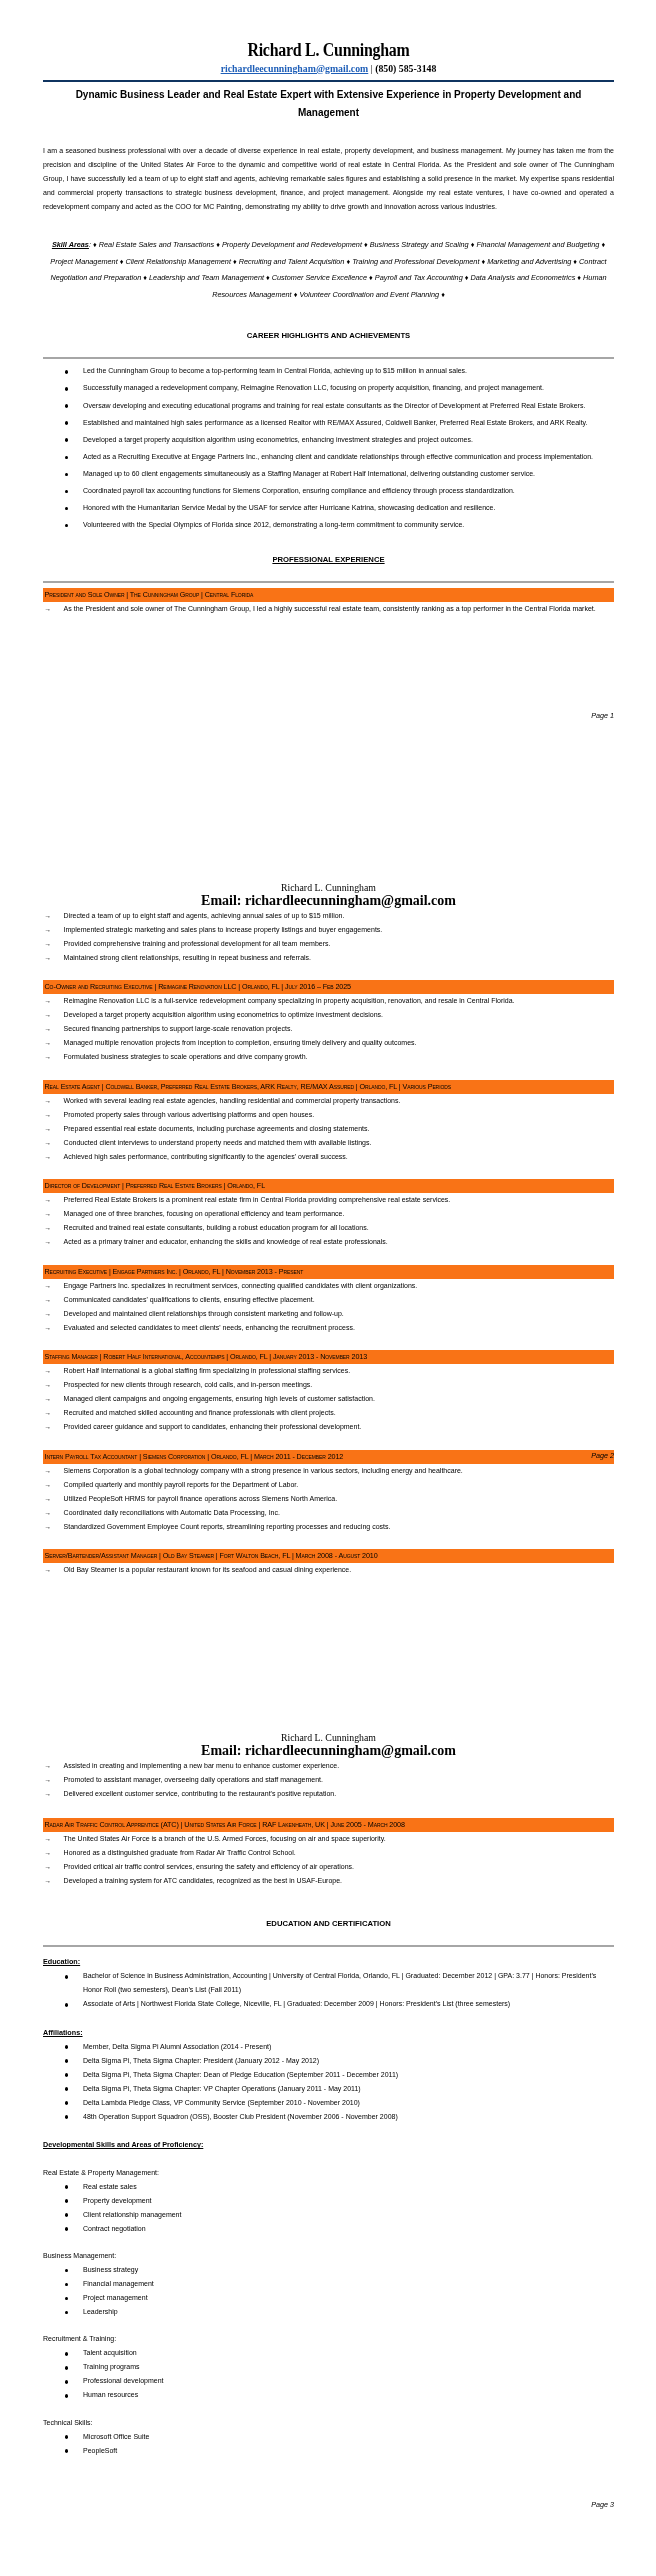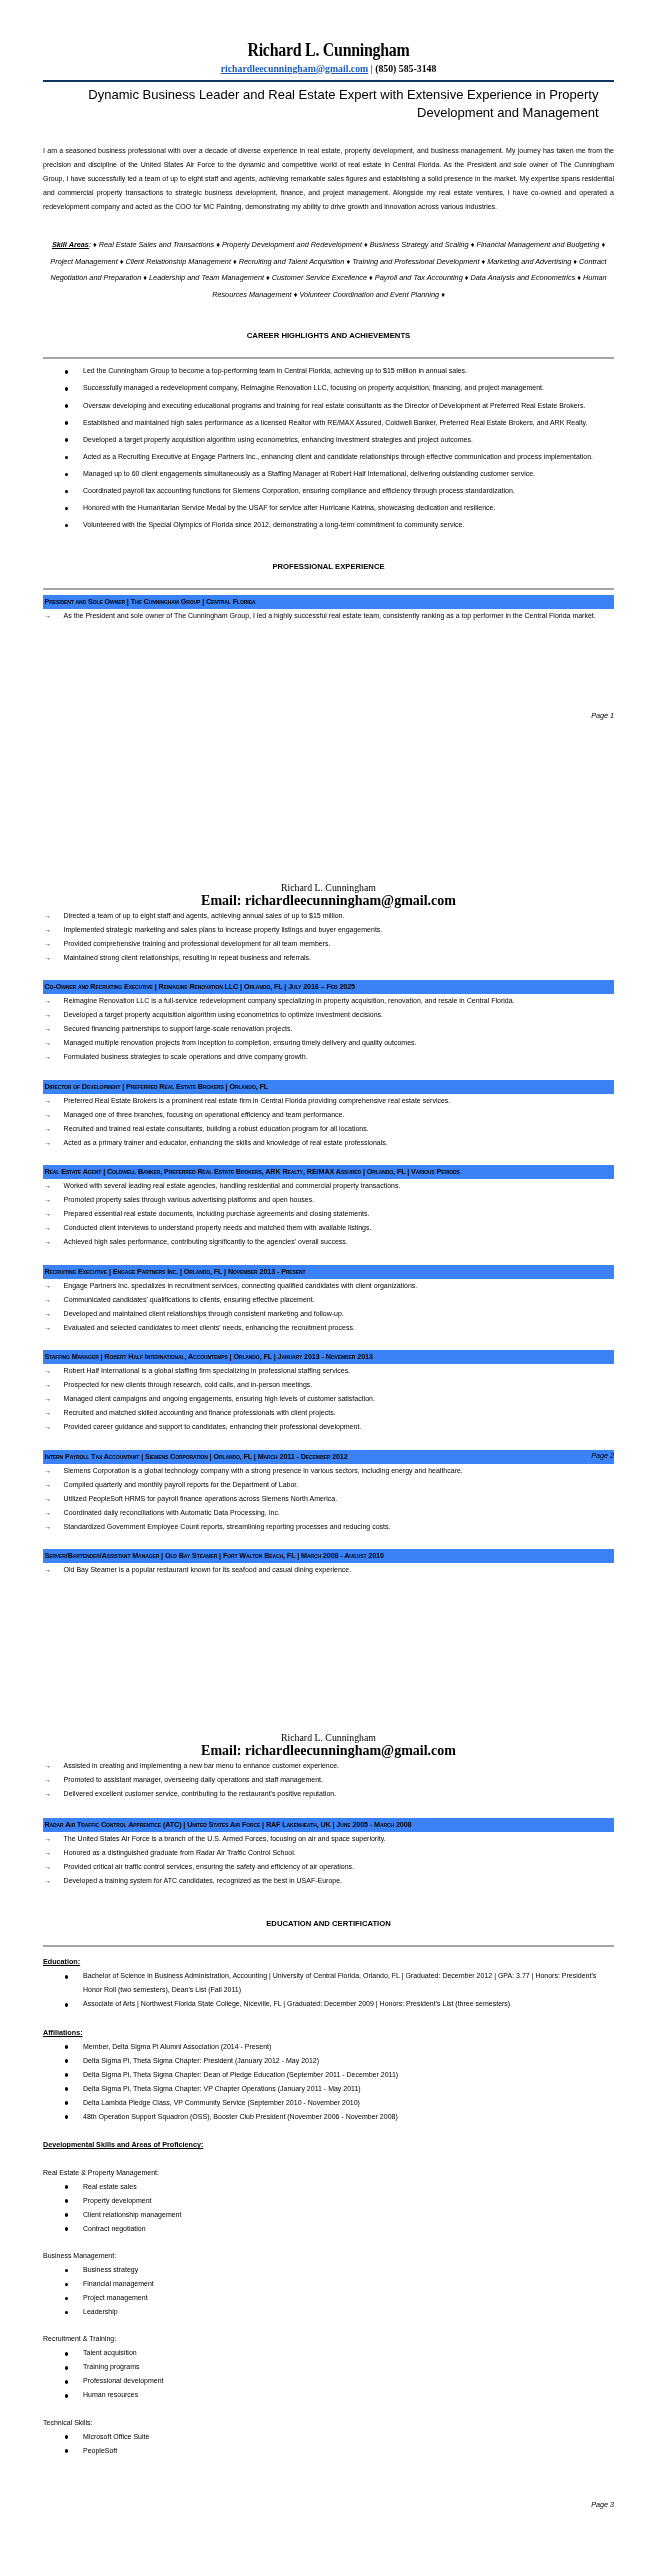--- a/index.html
+++ b/index.html
@@ -4,36 +4,36 @@
 <style>
   html, body { margin: 0; padding: 0; background: #ffffff; }
   body { width: 657px; font-family: "Liberation Sans", sans-serif; color: #000; }
   .page { position: relative; width: 657px; height: 850px; box-sizing: border-box; padding: 0 43px; overflow: hidden; }
 
   
   .name-main { text-align: center; font-family: "Liberation Serif", serif; font-weight: bold; font-size: 18.5px; line-height: 20.6px; padding-top: 40px; letter-spacing: -0.3px; transform: scaleX(0.86); }
   .contact { text-align: center; font-family: "Liberation Serif", serif; font-weight: bold; font-size: 9.8px; line-height: 13.4px; margin-top: 1px; }
   .contact a { color: #1f5fb8; text-decoration: underline; }
   .rule-navy { height: 2.6px; background: #0f3460; margin: 4.6px 0 0 0; }
-  .headline { text-align: right; font-weight: normal; font-size: 13px; line-height: 17.5px; margin: 4.1px 15.5px 0 15.5px; }
+  .headline { text-align: center; font-weight: bold; font-size: 10px; line-height: 17.5px; margin: 4.1px 15.5px 0 15.5px; }
   .summary { font-size: 7px; line-height: 14px; text-align: justify; margin-top: 23px; }
   .skills { text-align: center; font-style: italic; font-size: 7.3px; line-height: 16.5px; margin: 23px 5.2px 0 5.2px; }
   .skills .skills-label { font-weight: bold; text-decoration: underline; }
   .section-title { text-align: center; font-weight: bold; font-size: 7.7px; line-height: 10.3px; }
   .rule-gray { height: 2.1px; background: #a6a6a6; margin: 0; }
 
   ul.bullets { list-style: none; margin: 0; padding: 0; }
   ul.bullets li { position: relative; padding-left: 40px; font-size: 7px; line-height: 14px; text-align: justify; }
   ul.bullets li .dot { position: absolute; left: 22px; top: 5.7px; width: 3.1px; height: 3.6px; background: #000; border-radius: 50%; }
 
   ul.arrows { list-style: none; margin: 0; padding: 0; }
   ul.arrows li { position: relative; padding-left: 20.6px; font-size: 7px; line-height: 14px; text-align: justify; }
   ul.arrows li .arrow { position: absolute; left: 1.5px; top: 0; font-size: 6.7px; }
 
-  .job-head { background: #3b82f6; font-weight: bold; font-size: 7.2px; line-height: 14px; padding: 0 1.5px; font-variant: small-caps; letter-spacing: -0.1px; }
+  .job-head { background: #f97316; font-weight: normal; font-size: 7.2px; line-height: 14px; padding: 0 1.5px; font-variant: small-caps; letter-spacing: -0.1px; }
   .job { margin-top: 15.5px; }
 
   .page-footer { position: absolute; right: 43px; font-style: italic; font-size: 7.2px; }
   .cont-head { text-align: center; padding-top: 31px; }
   .cont-name { font-family: "Liberation Serif", serif; font-size: 9.8px; line-height: 13.4px; }
   .cont-email { font-family: "Liberation Serif", serif; font-weight: bold; font-size: 14px; line-height: 14.4px; }
 
   .sub-head { font-weight: bold; text-decoration: underline; font-size: 7.2px; line-height: 14px; }
   .plain-head { font-size: 7px; line-height: 14px; }
 </style>
@@ -62,21 +62,21 @@
     <li style="margin-top:3.1px;"><span class="dot"></span><span>Oversaw developing and executing educational programs and training for real estate consultants as the Director of Development at Preferred Real Estate Brokers.</span></li>
     <li style="margin-top:3.1px;"><span class="dot"></span><span>Established and maintained high sales performance as a licensed Realtor with RE/MAX Assured, Coldwell Banker, Preferred Real Estate Brokers, and ARK Realty.</span></li>
     <li style="margin-top:3.1px;"><span class="dot"></span><span>Developed a target property acquisition algorithm using econometrics, enhancing investment strategies and project outcomes.</span></li>
     <li style="margin-top:3.1px;"><span class="dot"></span><span>Acted as a Recruiting Executive at Engage Partners Inc., enhancing client and candidate relationships through effective communication and process implementation.</span></li>
     <li style="margin-top:3.1px;"><span class="dot"></span><span>Managed up to 60 client engagements simultaneously as a Staffing Manager at Robert Half International, delivering outstanding customer service.</span></li>
     <li style="margin-top:3.1px;"><span class="dot"></span><span>Coordinated payroll tax accounting functions for Siemens Corporation, ensuring compliance and efficiency through process standardization.</span></li>
     <li style="margin-top:3.1px;"><span class="dot"></span><span>Honored with the Humanitarian Service Medal by the USAF for service after Hurricane Katrina, showcasing dedication and resilience.</span></li>
     <li style="margin-top:3.1px;"><span class="dot"></span><span>Volunteered with the Special Olympics of Florida since 2012, demonstrating a long-term commitment to community service.</span></li>
   </ul>
 
-  <div class="section-title" style="margin-top:30px;">PROFESSIONAL EXPERIENCE</div>
+  <div class="section-title" style="margin-top:23px;text-decoration:underline;">PROFESSIONAL EXPERIENCE</div>
   <div class="rule-gray" style="margin-top:15.5px;"></div>
   <div class="job" style="margin-top:5.2px;">
     <div class="job-head">President and Sole Owner | The Cunningham Group | Central Florida</div>
     <ul class="arrows">
       <li><span class="arrow">→</span><span>As the President and sole owner of The Cunningham Group, I led a highly successful real estate team, consistently ranking as a top performer in the Central Florida market.</span></li>
     </ul>
   </div>
   <div class="page-footer" style="top:711px;">Page 1</div>
 </div>
 
@@ -97,37 +97,37 @@
     <ul class="arrows">
       <li><span class="arrow">→</span><span>Reimagine Renovation LLC is a full-service redevelopment company specializing in property acquisition, renovation, and resale in Central Florida.</span></li>
       <li><span class="arrow">→</span><span>Developed a target property acquisition algorithm using econometrics to optimize investment decisions.</span></li>
       <li><span class="arrow">→</span><span>Secured financing partnerships to support large-scale renovation projects.</span></li>
       <li><span class="arrow">→</span><span>Managed multiple renovation projects from inception to completion, ensuring timely delivery and quality outcomes.</span></li>
       <li><span class="arrow">→</span><span>Formulated business strategies to scale operations and drive company growth.</span></li>
     </ul>
   </div>
 
   <div class="job">
-    <div class="job-head">Director of Development | Preferred Real Estate Brokers | Orlando, FL</div>
-    <ul class="arrows">
-      <li><span class="arrow">→</span><span>Preferred Real Estate Brokers is a prominent real estate firm in Central Florida providing comprehensive real estate services.</span></li>
-      <li><span class="arrow">→</span><span>Managed one of three branches, focusing on operational efficiency and team performance.</span></li>
-      <li><span class="arrow">→</span><span>Recruited and trained real estate consultants, building a robust education program for all locations.</span></li>
-      <li><span class="arrow">→</span><span>Acted as a primary trainer and educator, enhancing the skills and knowledge of real estate professionals.</span></li>
-    </ul>
-  </div>
-
-  <div class="job">
     <div class="job-head">Real Estate Agent | Coldwell Banker, Preferred Real Estate Brokers, ARK Realty, RE/MAX Assured | Orlando, FL | Various Periods</div>
     <ul class="arrows">
       <li><span class="arrow">→</span><span>Worked with several leading real estate agencies, handling residential and commercial property transactions.</span></li>
       <li><span class="arrow">→</span><span>Promoted property sales through various advertising platforms and open houses.</span></li>
       <li><span class="arrow">→</span><span>Prepared essential real estate documents, including purchase agreements and closing statements.</span></li>
       <li><span class="arrow">→</span><span>Conducted client interviews to understand property needs and matched them with available listings.</span></li>
       <li><span class="arrow">→</span><span>Achieved high sales performance, contributing significantly to the agencies' overall success.</span></li>
+    </ul>
+  </div>
+
+  <div class="job">
+    <div class="job-head">Director of Development | Preferred Real Estate Brokers | Orlando, FL</div>
+    <ul class="arrows">
+      <li><span class="arrow">→</span><span>Preferred Real Estate Brokers is a prominent real estate firm in Central Florida providing comprehensive real estate services.</span></li>
+      <li><span class="arrow">→</span><span>Managed one of three branches, focusing on operational efficiency and team performance.</span></li>
+      <li><span class="arrow">→</span><span>Recruited and trained real estate consultants, building a robust education program for all locations.</span></li>
+      <li><span class="arrow">→</span><span>Acted as a primary trainer and educator, enhancing the skills and knowledge of real estate professionals.</span></li>
     </ul>
   </div>
 
   <div class="job">
     <div class="job-head">Recruiting Executive | Engage Partners Inc. | Orlando, FL | November 2013 - Present</div>
     <ul class="arrows">
       <li><span class="arrow">→</span><span>Engage Partners Inc. specializes in recruitment services, connecting qualified candidates with client organizations.</span></li>
       <li><span class="arrow">→</span><span>Communicated candidates' qualifications to clients, ensuring effective placement.</span></li>
       <li><span class="arrow">→</span><span>Developed and maintained client relationships through consistent marketing and follow-up.</span></li>
       <li><span class="arrow">→</span><span>Evaluated and selected candidates to meet clients' needs, enhancing the recruitment process.</span></li>

